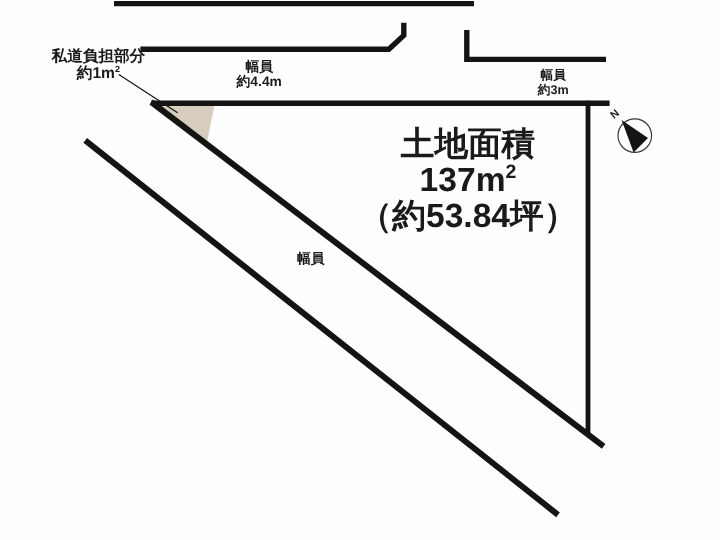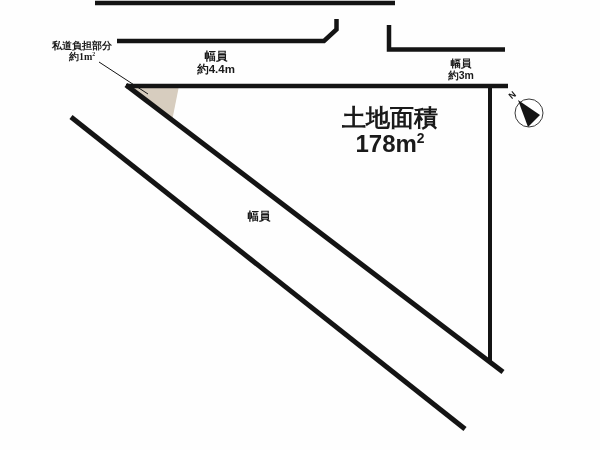--- a/index.html
+++ b/index.html
@@ -24,25 +24,25 @@
   }
   .lbl {
     position: absolute;
     color: #1a1a1a;
     font-weight: bold;
     text-align: center;
     line-height: 1.12;
     white-space: nowrap;
   }
   .lbl div { white-space: nowrap; }
-  .lbl-private { left: 34px; top: 40px; width: 96px; font-size: 10px; line-height: 1.1; font-family: Liberation Serif, serif; }
+  .lbl-private { left: 34px; top: 40px; width: 96px; font-size: 13px; line-height: 1.1; }
   .lbl-road44  { left: 175px; top: 50px; width: 82px; font-size: 11.5px; }
   .lbl-road3   { left: 424px; top: 58px; width: 74px; font-size: 10.5px; }
   .lbl-road72  { left: 216px; top: 210px; width: 86px; font-size: 11.5px; }
-  .lbl-area    { left: 287px; top: 105px; width: 206px; font-size: 24px; line-height: 1.08; }
+  .lbl-area    { left: 287px; top: 105px; width: 206px; font-size: 28px; line-height: 1.08; }
   .lbl sup { font-size: 58%; vertical-align: super; line-height: 0; }
   .compass-n {
     position: absolute;
     left: 509px;
     top: 90px;
     font-size: 9px;
     font-weight: bold;
     color: #1a1a1a;
     transform: rotate(-40deg);
   }
@@ -90,20 +90,21 @@
     <div>約4.4m</div>
   </div>
 
   <div class="lbl lbl-road3">
     <div>幅員</div>
     <div>約3m</div>
   </div>
 
   <div class="lbl lbl-area">
     <div>土地面積</div>
-    <div><span>178m</span><sup>2</sup></div>
+    <div><span>137m</span><sup>2</sup></div>
+    <div>（約53.84坪）</div>
   </div>
 
   <div class="lbl lbl-road72">
     <div>幅員</div>
   </div>
 
 </div>
 
 </body></html>

